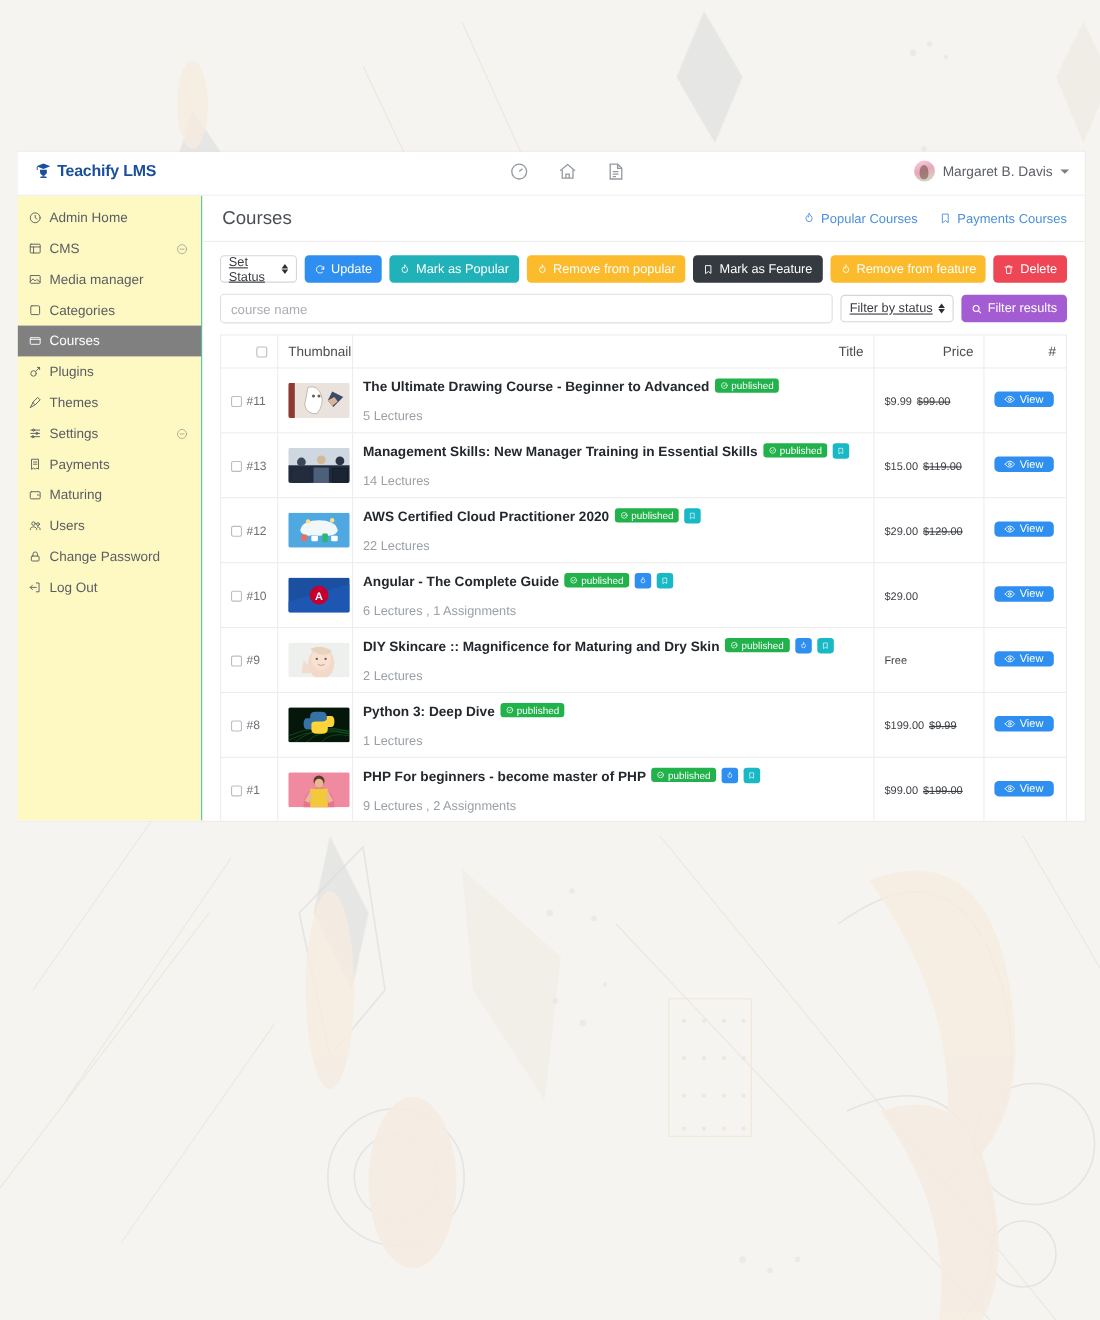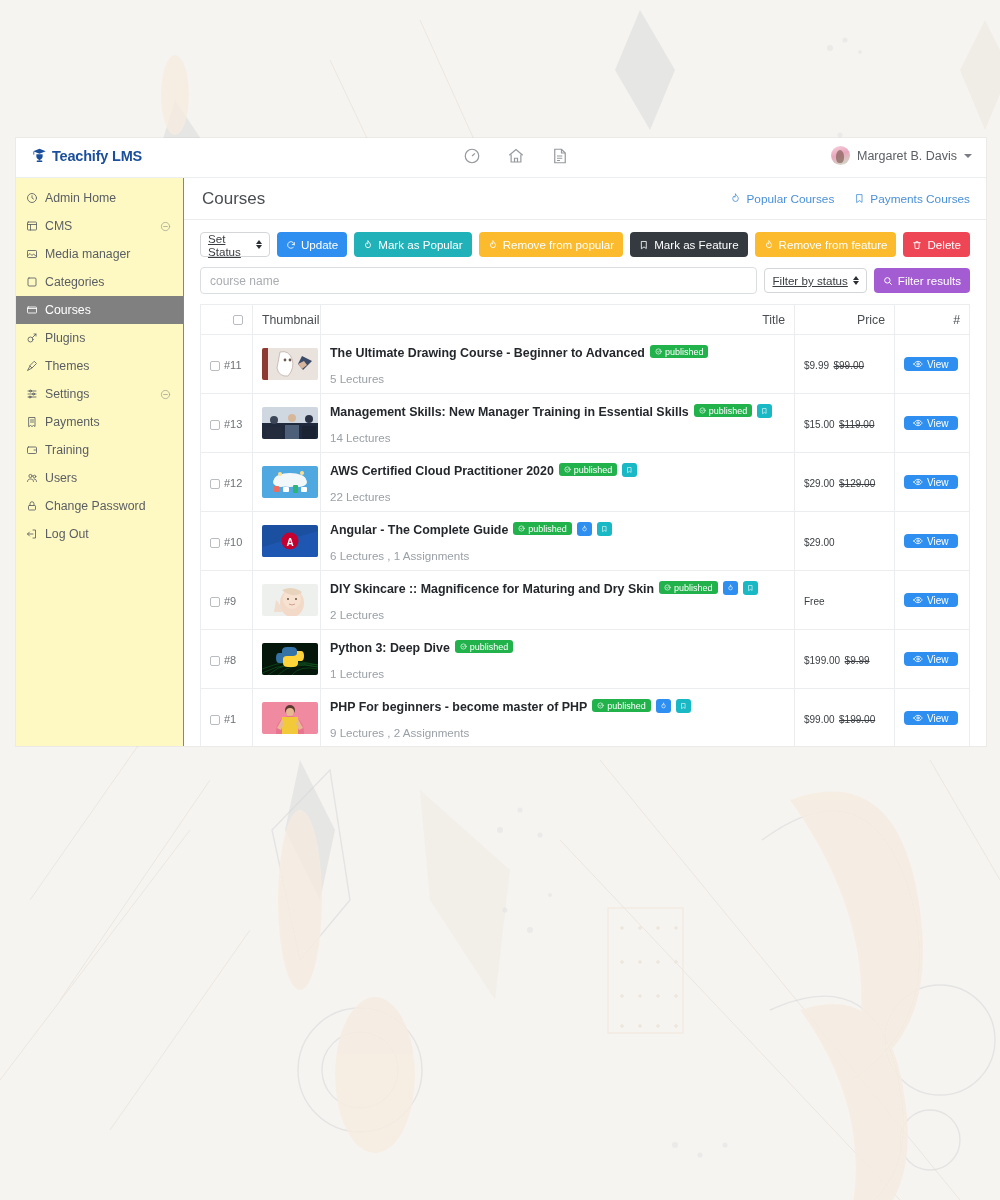--- a/index.html
+++ b/index.html
@@ -379,21 +379,21 @@
             <path d="M6 3h12v18l-3-2-3 2-3-2-3 2z"></path>
             <path d="M9 8h6M9 12h6"></path>
           </svg>
           <span class="side-label">Payments</span>
         </div>
         <div class="side-item">
           <svg class="side-ico" viewBox="0 0 24 24" fill="none" stroke="currentColor" stroke-width="1.7" stroke-linecap="round" stroke-linejoin="round">
             <rect x="3" y="6" width="18" height="13" rx="2"></rect>
             <path d="M16 12h3"></path>
           </svg>
-          <span class="side-label">Training</span>
+          <span class="side-label">Maturing</span>
         </div>
         <div class="side-item">
           <svg class="side-ico" viewBox="0 0 24 24" fill="none" stroke="currentColor" stroke-width="1.7" stroke-linecap="round" stroke-linejoin="round">
             <circle cx="9" cy="8" r="3.2"></circle>
             <path d="M3 19c0-3.3 2.7-5 6-5s6 1.7 6 5"></path>
             <circle cx="17" cy="9" r="2.6"></circle>
             <path d="M16 14c3 0 5 1.6 5 5"></path>
           </svg>
           <span class="side-label">Users</span>
         </div>

